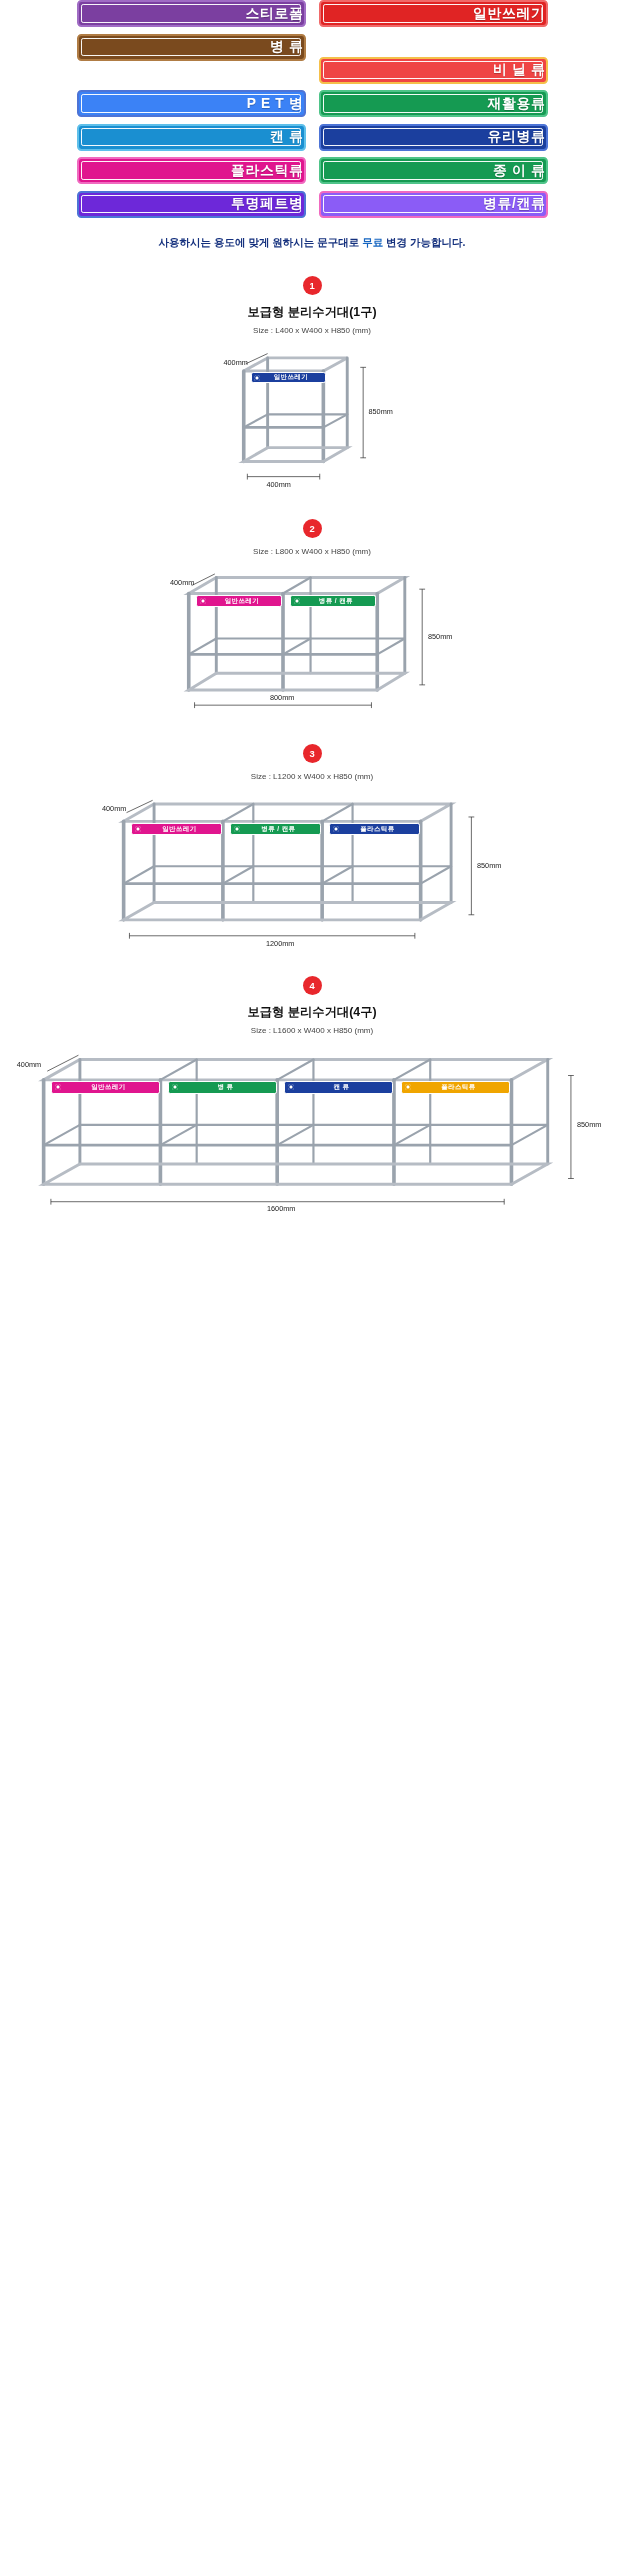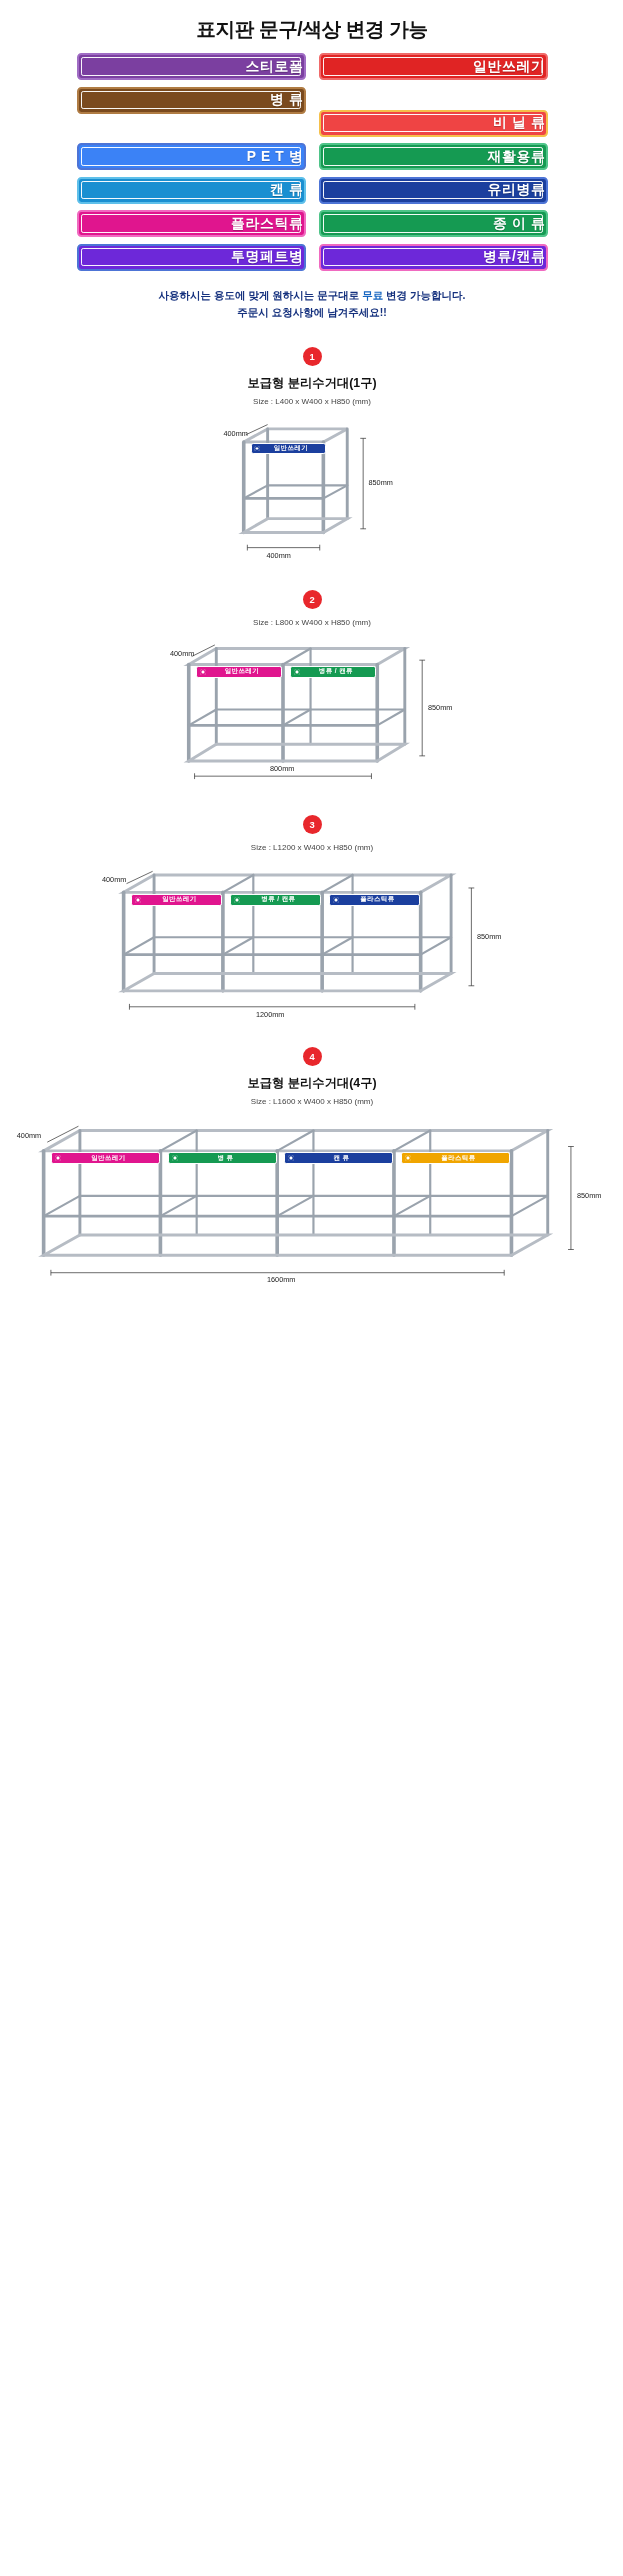--- a/index.html
+++ b/index.html
@@ -109,21 +109,20 @@
   }
   .plate .ptxt { position:relative; z-index:3; padding-left: 5.8px; }
 
   .spacer-bottom { height: 14.5px; }
 </style>
 </head>
 <body>
 
 <div class="page">
 
-  <div class="main-title">표지판 문구/색상 변경 가능</div>
 
   <div class="sign-grid">
     <div class="sign" id="sg0" style="background: rgb(123, 63, 160); border-color: rgb(160, 108, 196);">
         <span class="inner"></span>
         <span class="txt">스티로폼</span>
       </div>
     <div class="sign" id="sg1" style="background: rgb(224, 36, 36); border-color: rgb(240, 106, 106);">
         <span class="inner"></span>
         <span class="txt">일반쓰레기</span>
       </div>
@@ -156,29 +155,28 @@
         <span class="txt">플라스틱류</span>
       </div>
     <div class="sign" id="sg9" style="background: rgb(21, 154, 82); border-color: rgb(79, 196, 137);">
         <span class="inner"></span>
         <span class="txt">종 이 류</span>
       </div>
     <div class="sign" id="sg10" style="background: #6d28d9; border-color: rgb(77, 116, 214);">
         <span class="inner"></span>
         <span class="txt">투명페트병</span>
       </div>
-    <div class="sign" id="sg11" style="background: #6d28d9; border-color: rgb(240, 106, 192);">
+    <div class="sign" id="sg11" style="background: #8b5cf6; border-color: rgb(240, 106, 192);">
         <span class="inner"></span>
         <span class="txt">병류/캔류</span>
       </div>
   </div>
 
   <div class="notice">
     <div><span>사용하시는 용도에 맞게 원하시는 문구대로 </span><span class="free">무료</span><span> 변경 가능합니다.</span></div>
-    <div>주문시 요청사항에 남겨주세요!!</div>
   </div>
 
   <div class="section">
     <div class="step-badge">1</div>
     <div class="sec-title">보급형 분리수거대(1구)</div>
     <div class="sec-size">Size : L400 x W400 x H850 (mm)</div>
 
     <div class="figure" style="width:247px;height:152px;">
       <svg width="247" height="152" viewBox="0 0 340 210">
         <g stroke="#9aa3ad" stroke-width="3" fill="none" stroke-linecap="round">
@@ -308,21 +306,21 @@
       <div class="plate" style="left:150px;top:35px;width:91px;height:11.6px;background:#159a52;">
         <span class="pin" style="box-shadow: rgb(21, 154, 82) 0px 0px 0px 1.5px inset;"></span>
         <span class="ptxt">병류 / 캔류</span>
       </div>
       <div class="plate" style="left:249px;top:35px;width:91px;height:11.6px;background:#1b3f9e;">
         <span class="pin" style="box-shadow: rgb(27, 63, 158) 0px 0px 0px 1.5px inset;"></span>
         <span class="ptxt">플라스틱류</span>
       </div>
       <div class="cap" style="left:22px;top:16px;">400mm</div>
       <div class="cap" style="left:397px;top:73px;">850mm</div>
-      <div class="cap" style="left:176px;top:151px;">1200mm</div>
+      <div class="cap" style="left:186px;top:151px;">1200mm</div>
     </div>
   </div>
 
   <div class="section">
     <div class="step-badge">4</div>
     <div class="sec-title">보급형 분리수거대(4구)</div>
     <div class="sec-size">Size : L1600 x W400 x H850 (mm)</div>
 
     <div class="figure" style="width:602px;height:178px;">
       <svg width="602" height="178" viewBox="0 0 830 245">

